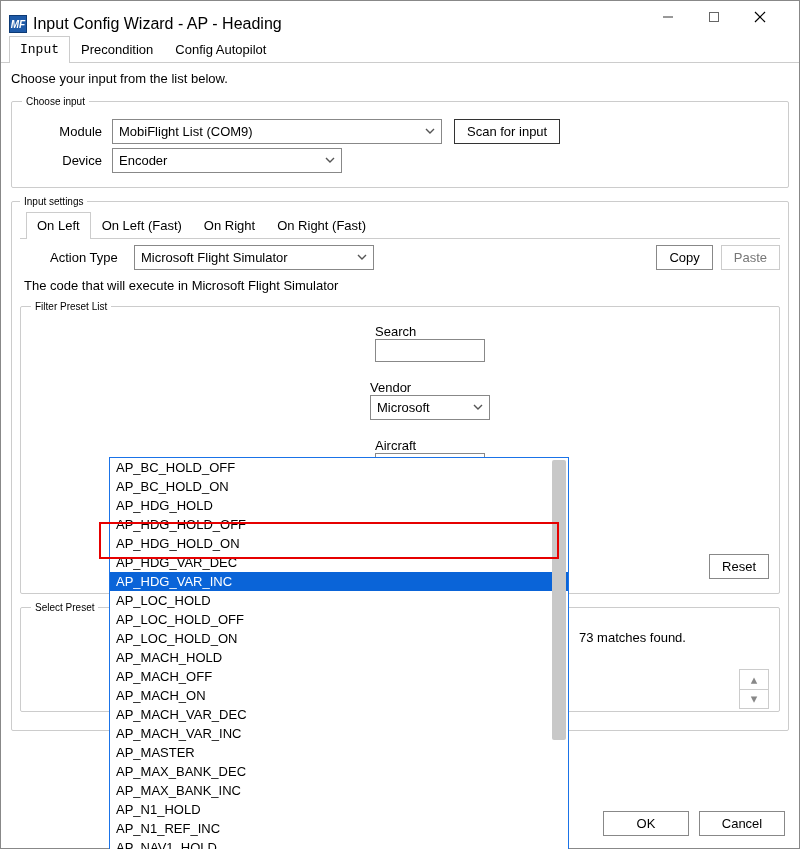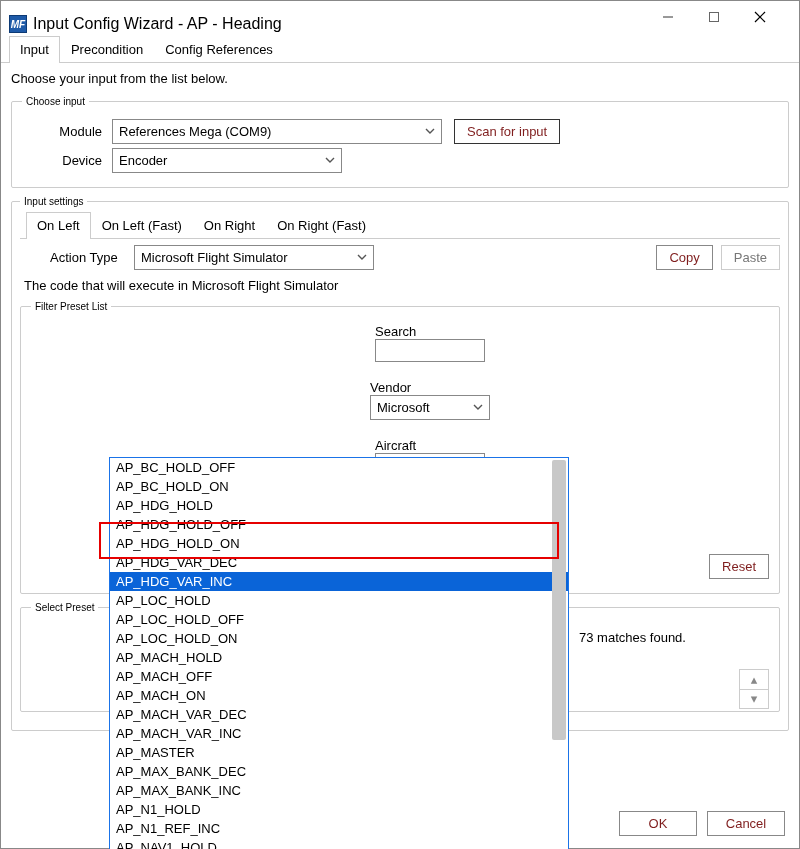--- a/index.html
+++ b/index.html
@@ -6,44 +6,44 @@
   body { margin: 0; background: #fff; width: 800px; height: 849px; overflow: hidden; }
   .window { width: 800px; height: 849px; border: 1px solid #888; background: #fff; display: flex; flex-direction: column; position:relative;}
   .titlebar { height: 32px; display: flex; align-items: flex-end; padding: 0 16px 0 8px; }
   .app-icon { width: 18px; height: 18px; background: #1e5aa8; display:inline-flex; align-items:center; justify-content:center; color:#fff; font-weight:bold; font-size:10px; font-style:italic; margin-right:6px; border:1px solid #0d3a75;}
   .title-text { flex:1; color:#000; font-size:16px;}
   .win-btns { display:flex; }
   .win-btn { width:46px; height:32px; display:flex; align-items:center; justify-content:center; color:#333; }
   .win-btn svg { stroke:#333; }
   .tabs-row { display:flex; border-bottom:1px solid #ccc; padding-left:8px; margin-top:2px;}
   .tab-item { padding:5px 10px 6px 10px; border:1px solid transparent; border-bottom:none; color:#000; position:relative; top:1px;}
-  .tab-item.active { border-color:#ccc; background:#fff; }
+  .tab-item.active { border-color:#ccc; background:#fff;font-family:Liberation Mono, monospace; }
   .content { padding:6px 10px 8px 10px; flex:1; overflow:hidden;}
   .instr { margin:2px 0 10px 0; color:#000;}
   fieldset { border:1px solid #ccc; border-radius:2px; margin:0 0 8px 0; padding:8px 10px 10px 10px; }
   legend { padding:0 4px; color:#000; font-size:10px;}
   .row { display:flex; align-items:center; margin:4px 0;}
   .lbl { width:90px; text-align:right; padding-right:10px; color:#000;}
   .lbl-left { color:#000; margin-right:6px;}
   .combo { height:25px; border:1px solid #888; background:#fff; display:flex; align-items:center; padding:0 6px; position:relative;}
   .combo .chev { margin-left:auto;}
-  .btn { height:25px; border:1px solid #888; background:#fff; padding:0 12px; display:inline-flex; align-items:center; justify-content:center; color:#7f1d1d;}
+  .btn { height:25px; border:1px solid #888; background:#fff; padding:0 12px; display:inline-flex; align-items:center; justify-content:center; color:#000000;}
   .sub-tabs { display:flex; border-bottom:1px solid #ccc; padding-left:6px; margin-bottom:6px;}
   .sub-tab { padding:5px 10px 6px 10px; border:1px solid transparent; border-bottom:none; position:relative; top:1px;}
   .sub-tab.active { border-color:#ccc; background:#fff;}
   .input-sm { height:23px; border:1px solid #888; background:#fff; padding:0 4px; width:110px;}
   .spinbox { width:30px; height:40px; border:1px solid #ccc; display:flex; flex-direction:column;}
   .spinbox div { flex:1; display:flex; align-items:center; justify-content:center; color:#888;}
   .spinbox div:first-child{border-bottom:1px solid #ccc;}
   .dropdown-open { position:absolute; background:#fff; border:1px solid #1a73e8; z-index:5; }
   .option { padding:1px 6px; white-space:nowrap; color:#000; font-size:13px; line-height:17px;}
   .option.sel { background:#0a64d8; color:#fff;}
   .redbox { position:absolute; border:2px solid #e60000; z-index:6; pointer-events:none;}
   .bottom-btns { position:absolute; right:14px; bottom:12px; display:flex; gap:10px;}
-  .bottom-btns .btn { width:78px; justify-content:center;}
+  .bottom-btns .btn { width:86px; justify-content:center;}
   .scroll-thumb { position:absolute; right:2px; top:2px; width:14px; height:280px; background:#c8c8c8; border-radius:2px;}
   .restore-icon rect{fill:none;stroke:#666;stroke-width:1;}
   .chev-svg { width:10px; height:10px;}
 </style>
 </head>
 <body>
 
 <div class="window">
 
   <div class="titlebar">
@@ -65,32 +65,32 @@
             <line x1="1" y1="1" x2="11" y2="11" stroke="#000" stroke-width="1.2"></line>
             <line x1="11" y1="1" x2="1" y2="11" stroke="#000" stroke-width="1.2"></line>
           </svg>
       </div>
     </div>
   </div>
 
   <div class="tabs-row">
     <div class="tab-item active">Input</div>
     <div class="tab-item">Precondition</div>
-    <div class="tab-item">Config References</div>
+    <div class="tab-item">Config Autopilot</div>
   </div>
 
   <div class="content">
     <div class="instr">Choose your input from the list below.</div>
 
     <fieldset>
       <legend>Choose input</legend>
       <div class="row">
         <span class="lbl">Module</span>
         <div class="combo" style="width:330px;">
-          <span>References Mega (COM9)</span>
+          <span>MobiFlight List (COM9)</span>
           <span class="chev"><svg class="chev-svg" viewBox="0 0 10 10">
                 <path d="M1 3 L5 7 L9 3" fill="none" stroke="#555" stroke-width="1.4"></path>
               </svg></span>
         </div>
         <span style="width:12px;"></span>
         <div class="btn" style="border:1px solid #333;">Scan for input</div>
       </div>
       <div class="row">
         <span class="lbl">Device</span>
         <div class="combo" style="width:230px;">

